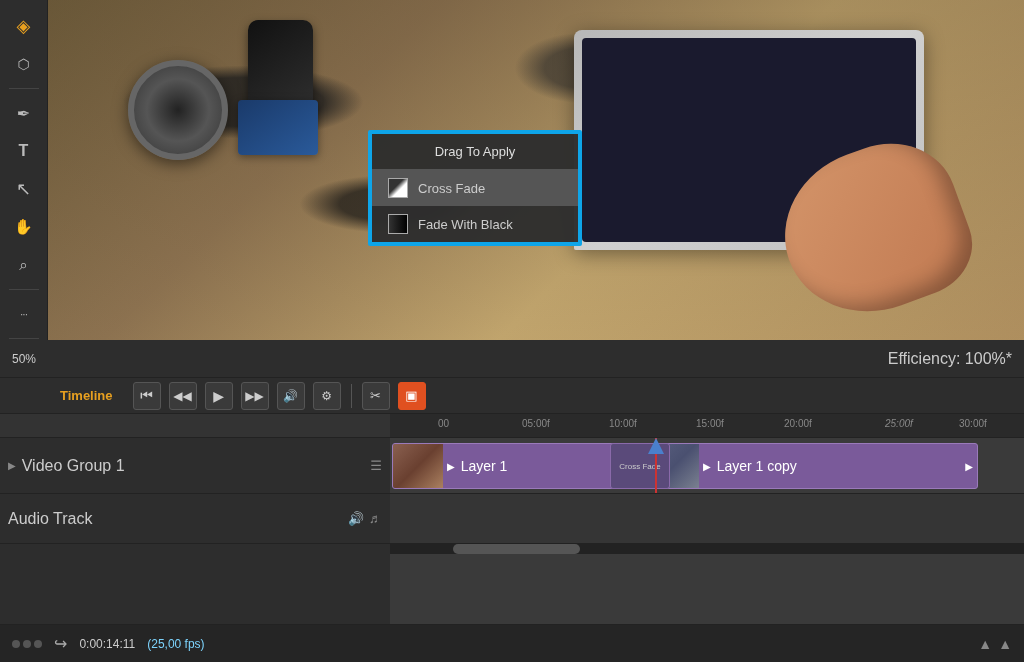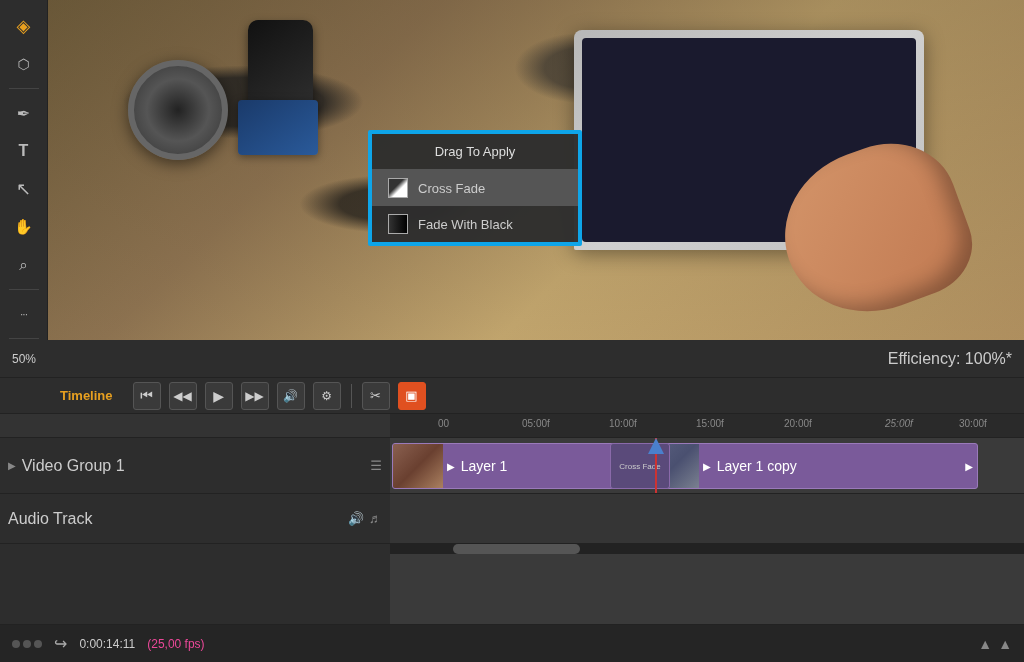--- a/index.html
+++ b/index.html
@@ -196,21 +196,21 @@
 
     
     .status-bar {
       position: absolute; left: 0; right: 0; bottom: 0; height: 38px;
       background: #252525; display: flex; align-items: center; padding: 0 12px;
       gap: 12px; border-top: 1px solid #222;
     }
     .status-dots { display: flex; gap: 3px; }
     .status-dot { width: 8px; height: 8px; background: #555; border-radius: 50%; }
     .status-time { color: #ccc; font-size: 12px; }
-    .status-fps { color: #ec4899; font-size: 12px; }
+    .status-fps { color: #7dd3fc; font-size: 12px; }
     .status-arrows { margin-left: auto; display: flex; gap: 6px; align-items: center; }
     .status-arrow { color: #888; font-size: 14px; cursor: pointer; }
 
     
     .h-scrollbar {
       height: 10px; background: #222; position: relative;
     }
     .h-scrollbar-thumb {
       position: absolute; left: 10%; width: 20%; height: 100%; background: #555; border-radius: 5px;
     }

